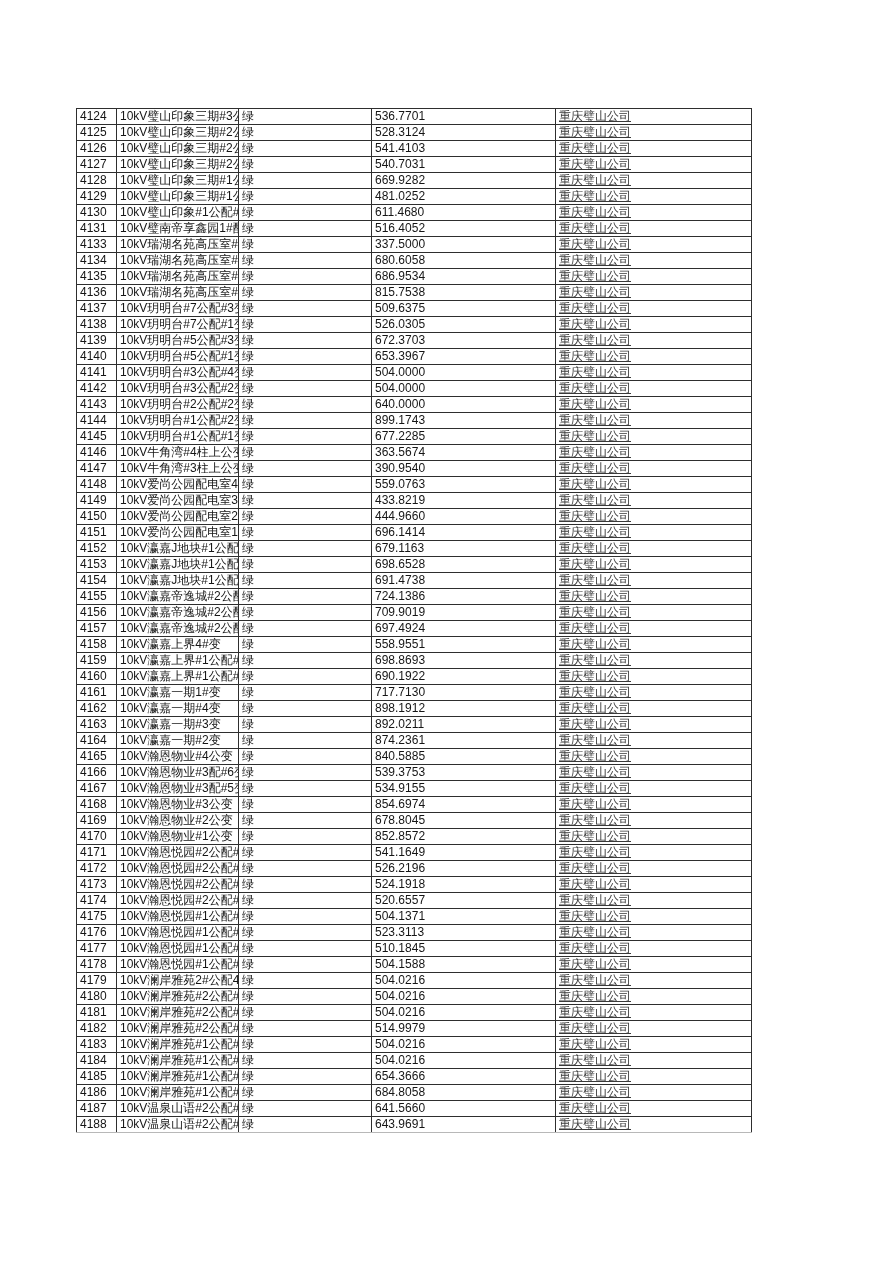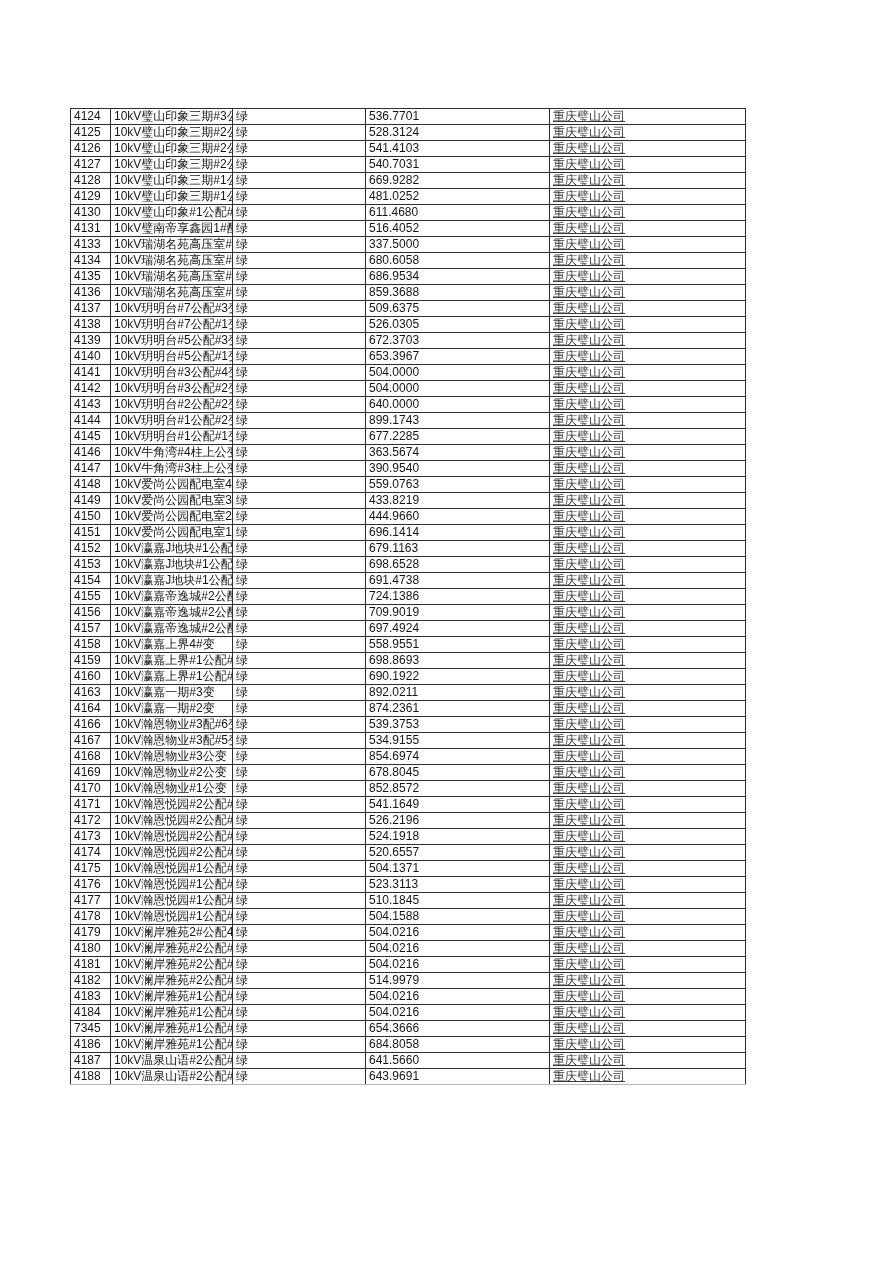--- a/index.html
+++ b/index.html
@@ -13,21 +13,21 @@
     background:var(--bg-color);
   }
   .page{
     position:relative;
     width:892px;height:1262px;
     background:var(--bg-color);
     overflow:hidden;
   }
   .sheet{
     position:absolute;
-    left:70px;top:108px;
+    left:76px;top:108px;
   }
   table.grid{
     border-collapse:collapse;
     table-layout:fixed;
     width:645px;
     font-family:"Liberation Sans","DejaVu Sans",sans-serif;
     font-size:12px;
     color:var(--text-color);
   }
   table.grid td{
@@ -136,21 +136,21 @@
             <td class="c-num">4135</td>
             <td class="c-name">10kV瑞湖名苑高压室#3变</td>
             <td class="c-status">绿</td>
             <td class="c-value">686.9534</td>
             <td class="c-company"><a class="company-link">重庆璧山公司</a></td>
           </tr>
           <tr>
             <td class="c-num">4136</td>
             <td class="c-name">10kV瑞湖名苑高压室#2变</td>
             <td class="c-status">绿</td>
-            <td class="c-value">859.3688</td>
+            <td class="c-value">815.7538</td>
             <td class="c-company"><a class="company-link">重庆璧山公司</a></td>
           </tr>
           <tr>
             <td class="c-num">4137</td>
             <td class="c-name">10kV玥明台#7公配#3变</td>
             <td class="c-status">绿</td>
             <td class="c-value">509.6375</td>
             <td class="c-company"><a class="company-link">重庆璧山公司</a></td>
           </tr>
           <tr>
@@ -308,34 +308,55 @@
             <td class="c-company"><a class="company-link">重庆璧山公司</a></td>
           </tr>
           <tr>
             <td class="c-num">4160</td>
             <td class="c-name">10kV瀛嘉上界#1公配#1变</td>
             <td class="c-status">绿</td>
             <td class="c-value">690.1922</td>
             <td class="c-company"><a class="company-link">重庆璧山公司</a></td>
           </tr>
           <tr>
+            <td class="c-num">4161</td>
+            <td class="c-name">10kV瀛嘉一期1#变</td>
+            <td class="c-status">绿</td>
+            <td class="c-value">717.7130</td>
+            <td class="c-company"><a class="company-link">重庆璧山公司</a></td>
+          </tr>
+          <tr>
+            <td class="c-num">4162</td>
+            <td class="c-name">10kV瀛嘉一期#4变</td>
+            <td class="c-status">绿</td>
+            <td class="c-value">898.1912</td>
+            <td class="c-company"><a class="company-link">重庆璧山公司</a></td>
+          </tr>
+          <tr>
             <td class="c-num">4163</td>
             <td class="c-name">10kV瀛嘉一期#3变</td>
             <td class="c-status">绿</td>
             <td class="c-value">892.0211</td>
             <td class="c-company"><a class="company-link">重庆璧山公司</a></td>
           </tr>
           <tr>
             <td class="c-num">4164</td>
             <td class="c-name">10kV瀛嘉一期#2变</td>
             <td class="c-status">绿</td>
             <td class="c-value">874.2361</td>
             <td class="c-company"><a class="company-link">重庆璧山公司</a></td>
           </tr>
           <tr>
+            <td class="c-num">4165</td>
+            <td class="c-name">10kV瀚恩物业#4公变</td>
+            <td class="c-status">绿</td>
+            <td class="c-value">840.5885</td>
+            <td class="c-company"><a class="company-link">重庆璧山公司</a></td>
+          </tr>
+          <tr>
             <td class="c-num">4166</td>
             <td class="c-name">10kV瀚恩物业#3配#6变</td>
             <td class="c-status">绿</td>
             <td class="c-value">539.3753</td>
             <td class="c-company"><a class="company-link">重庆璧山公司</a></td>
           </tr>
           <tr>
             <td class="c-num">4167</td>
             <td class="c-name">10kV瀚恩物业#3配#5变</td>
             <td class="c-status">绿</td>
@@ -455,21 +476,21 @@
             <td class="c-company"><a class="company-link">重庆璧山公司</a></td>
           </tr>
           <tr>
             <td class="c-num">4184</td>
             <td class="c-name">10kV澜岸雅苑#1公配#3变</td>
             <td class="c-status">绿</td>
             <td class="c-value">504.0216</td>
             <td class="c-company"><a class="company-link">重庆璧山公司</a></td>
           </tr>
           <tr>
-            <td class="c-num">7345</td>
+            <td class="c-num">4185</td>
             <td class="c-name">10kV澜岸雅苑#1公配#2变</td>
             <td class="c-status">绿</td>
             <td class="c-value">654.3666</td>
             <td class="c-company"><a class="company-link">重庆璧山公司</a></td>
           </tr>
           <tr>
             <td class="c-num">4186</td>
             <td class="c-name">10kV澜岸雅苑#1公配#1变</td>
             <td class="c-status">绿</td>
             <td class="c-value">684.8058</td>

